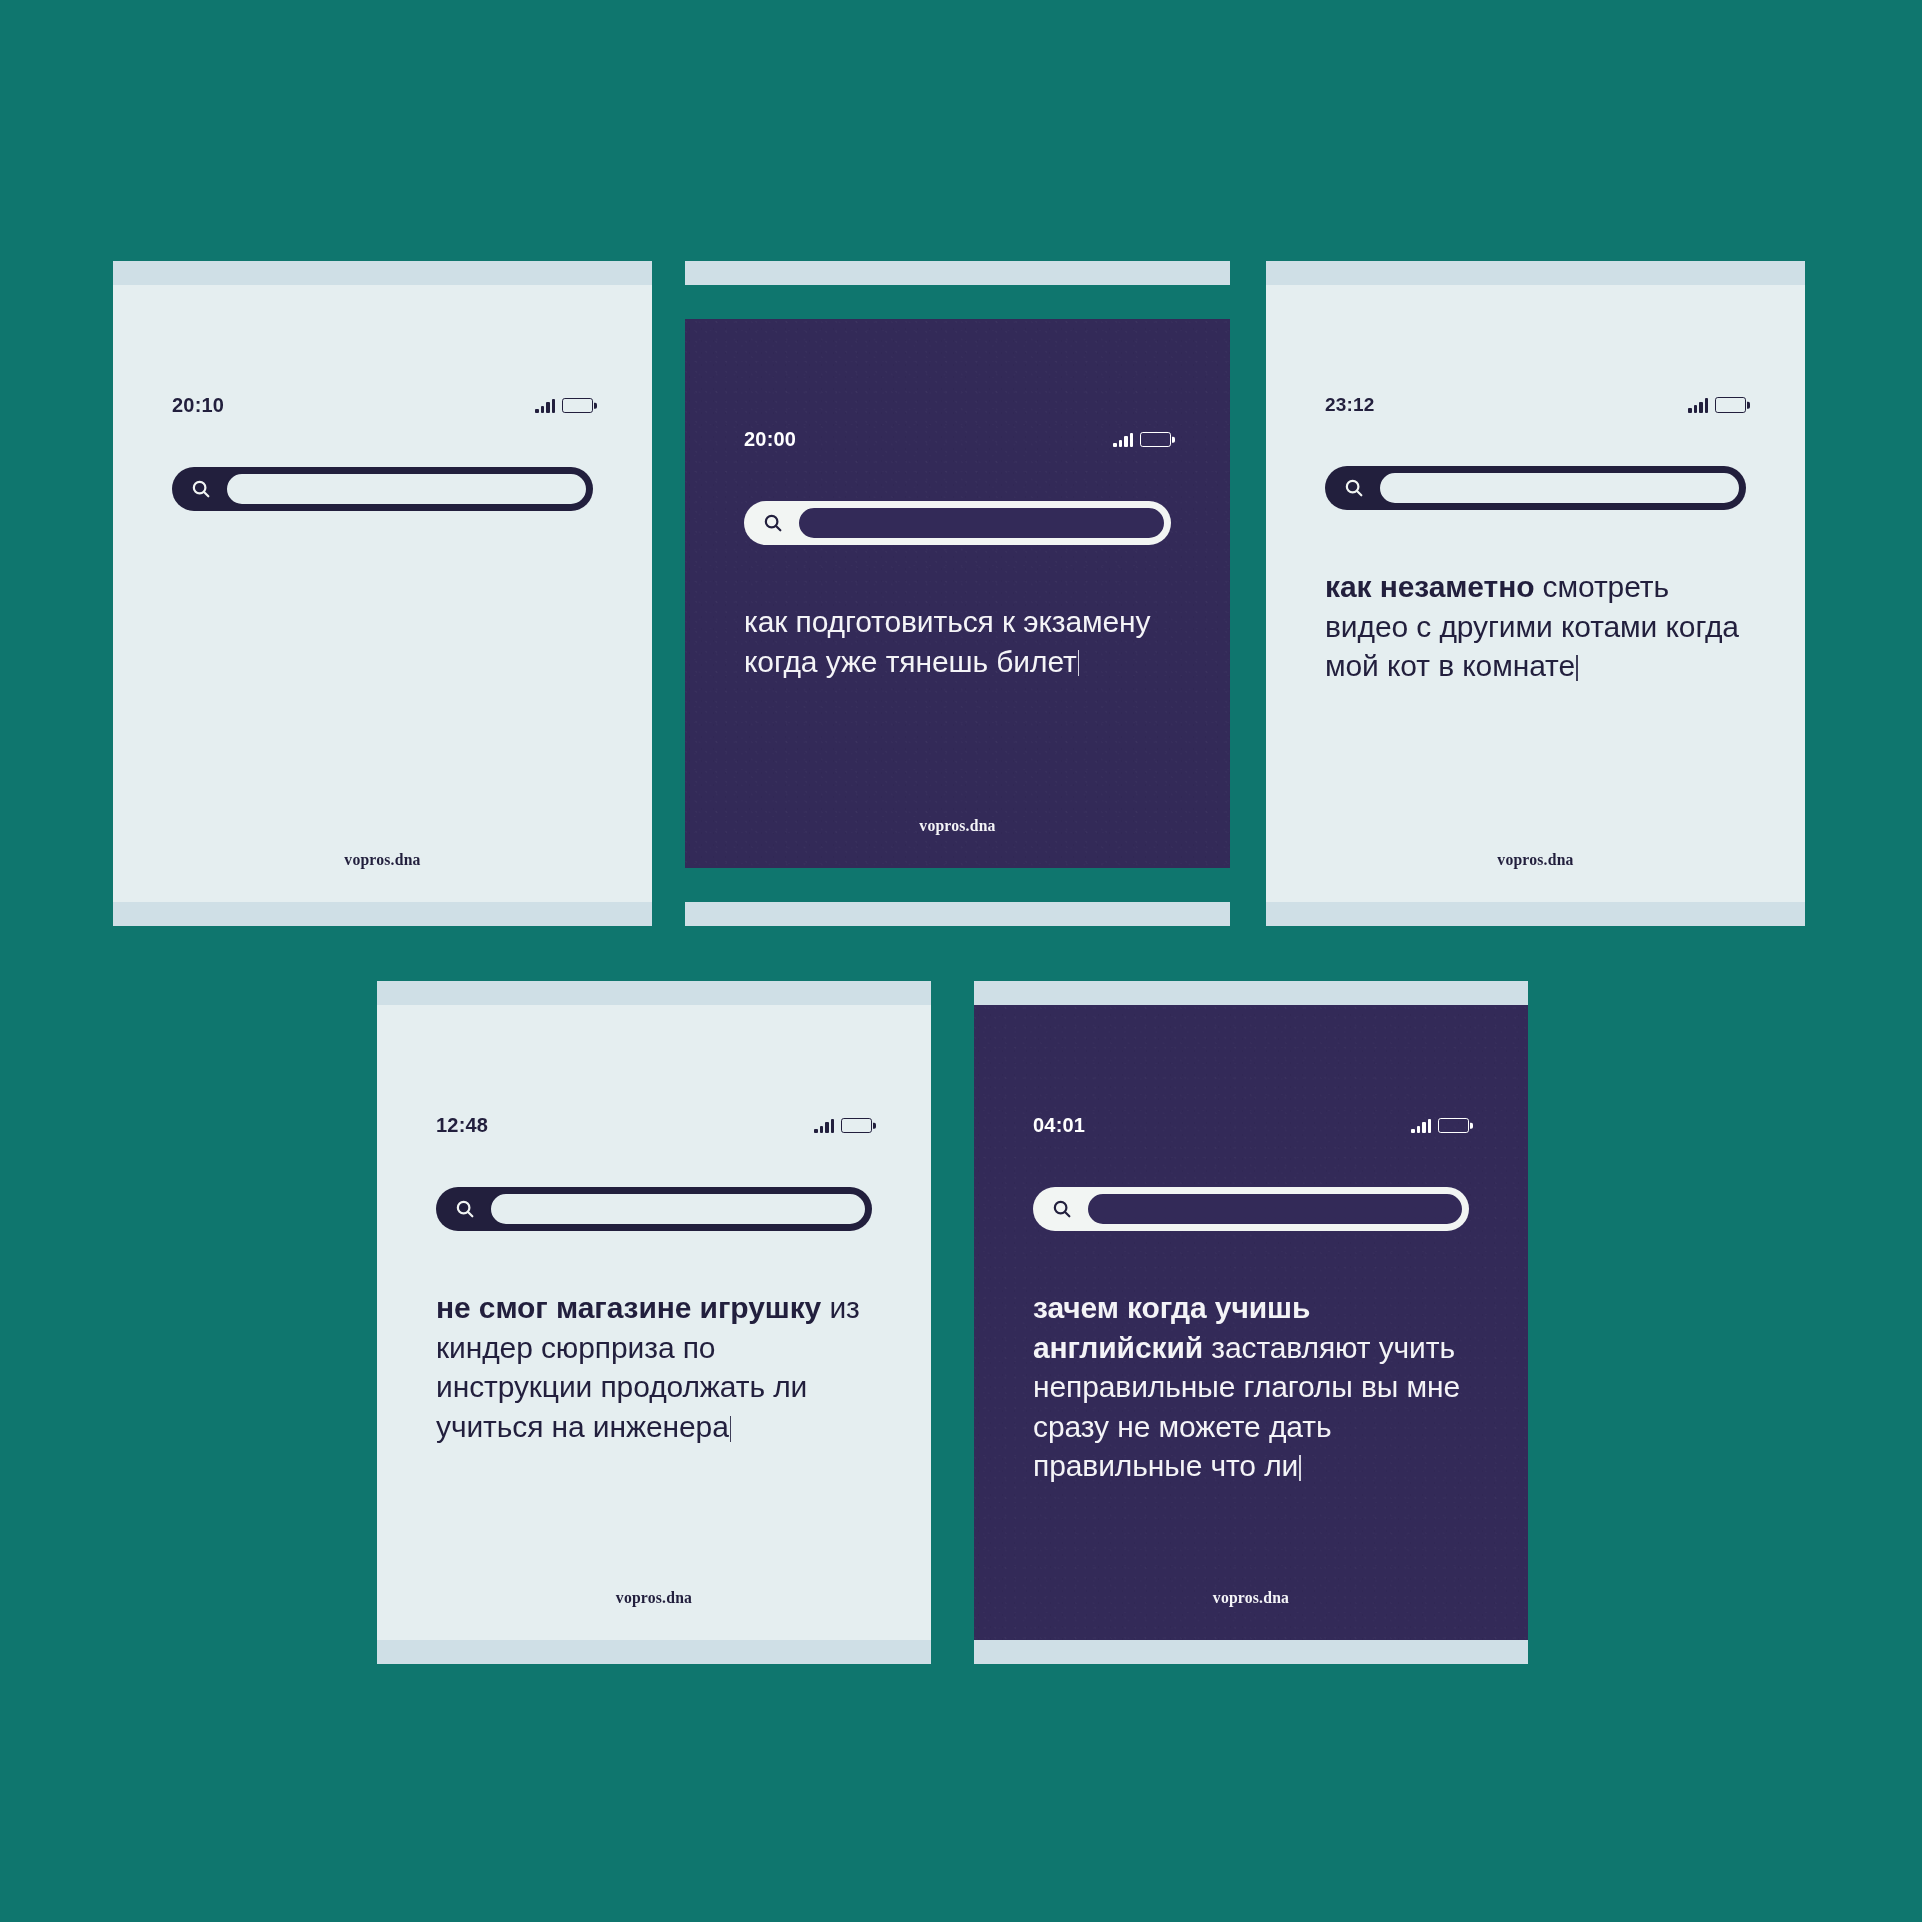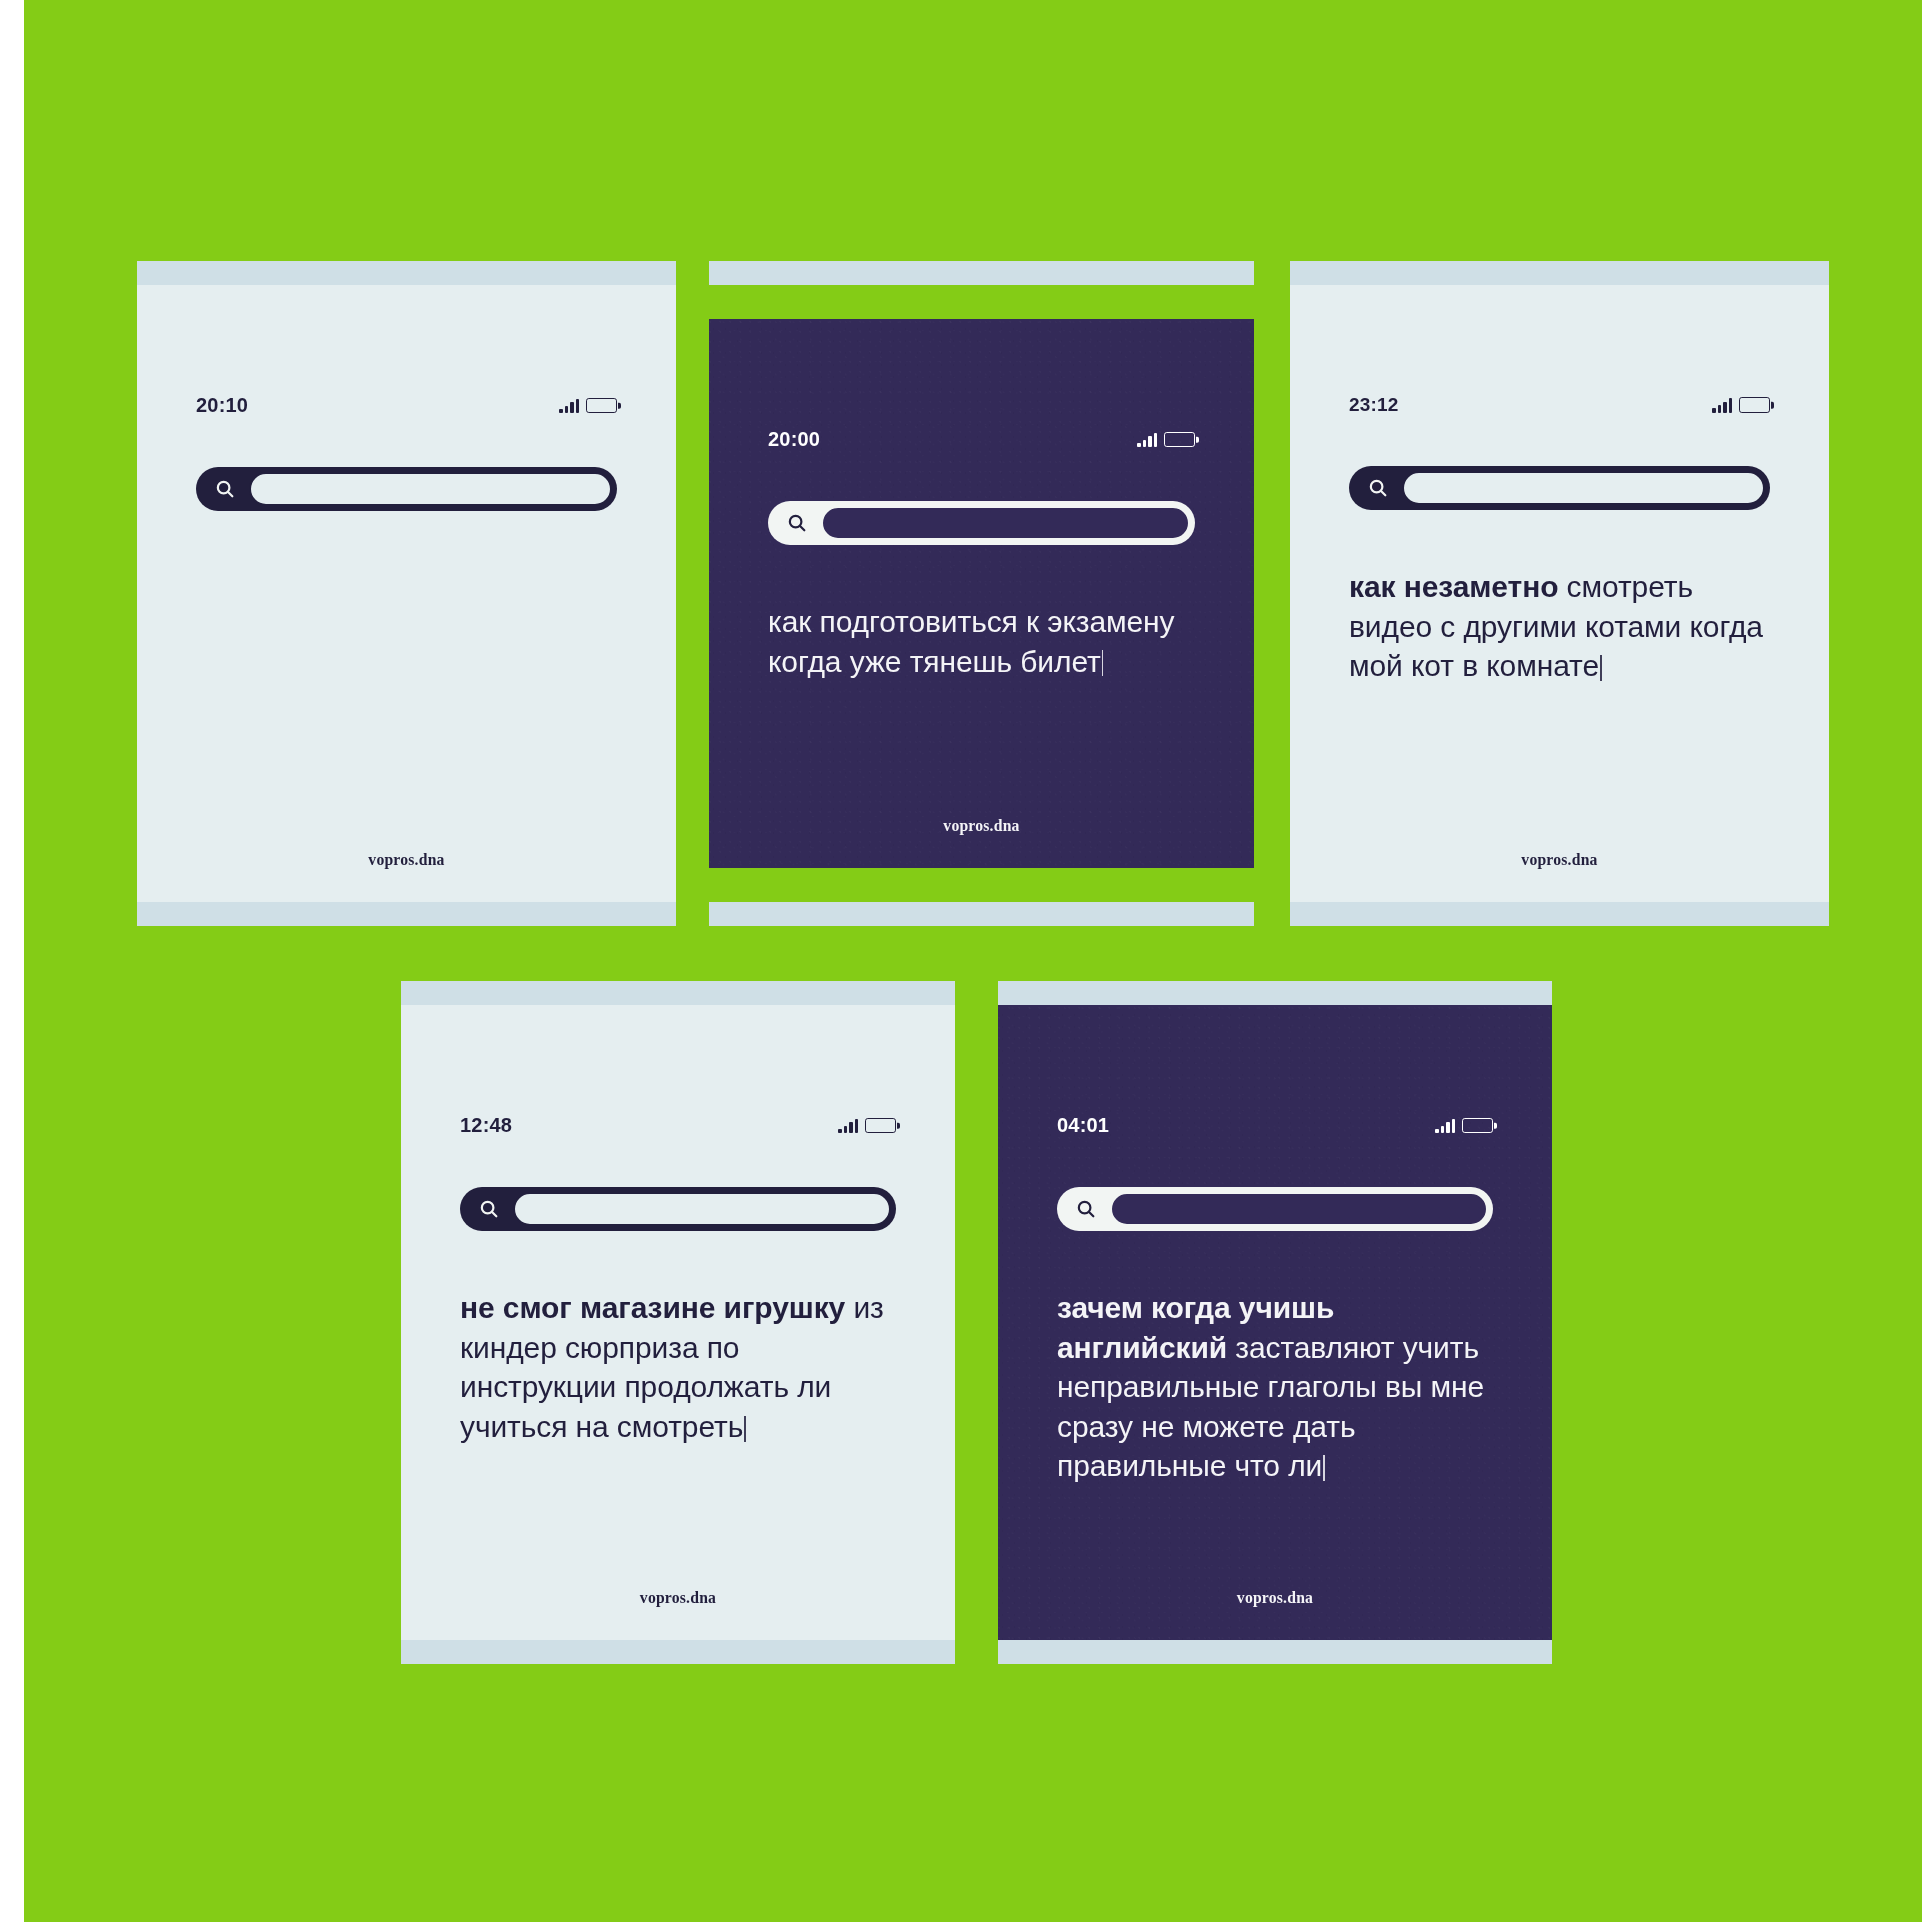--- a/index.html
+++ b/index.html
@@ -11,22 +11,21 @@
     width: 1922px;
     height: 1922px;
     font-family: "Liberation Sans", "DejaVu Sans", sans-serif;
     overflow: hidden;
     position: relative;
   }
 
   .board {
     position: absolute;
     inset: 0;
-    background: #84cc16;
-    margin-left: 24px;
+    background: #0f766e;
   }
 
   
   .card {
     position: absolute;
     box-sizing: border-box;
     display: flex;
     flex-direction: column;
     overflow: hidden;
   }
@@ -327,21 +326,21 @@
         <div class="search-btn" style="width:48px;">
           <svg width="22" height="22" viewBox="0 0 24 24" fill="none" stroke-width="2.4" stroke-linecap="round">
             <circle cx="10.5" cy="10.5" r="6.3"></circle>
               <line x1="15.3" y1="15.3" x2="20" y2="20"></line>
           </svg>
         </div>
         <div class="search-field"></div>
       </div>
 
       <div class="question" style="margin-top:57px; font-size:30px; line-height:1.32;">
-        <b>не смог магазине игрушку </b><span>из киндер сюрприза по инструкции продолжать ли учиться на смотреть</span><span class="caret" style="height:26px;"></span>
+        <b>не смог магазине игрушку </b><span>из киндер сюрприза по инструкции продолжать ли учиться на инженера</span><span class="caret" style="height:26px;"></span>
       </div>
 
       <div class="brand" style="font-size:15.7px;">vopros.dna</div>
     </div>
     <div class="band" style="height:24px;"></div>
   </div>
 
   <div class="card dark" style="left:974px; top:981px; width:554px; height:683px;">
     <div class="band" style="height:24px;"></div>
     <div class="screen" style="padding:109px 59px 33px 59px;">

